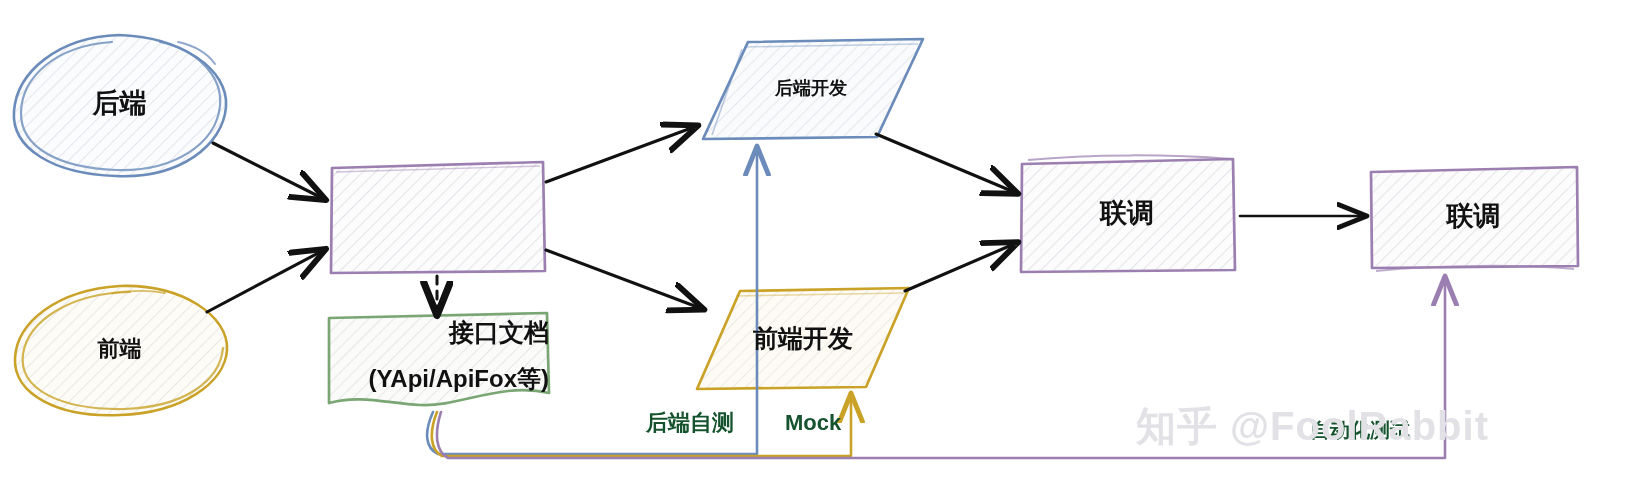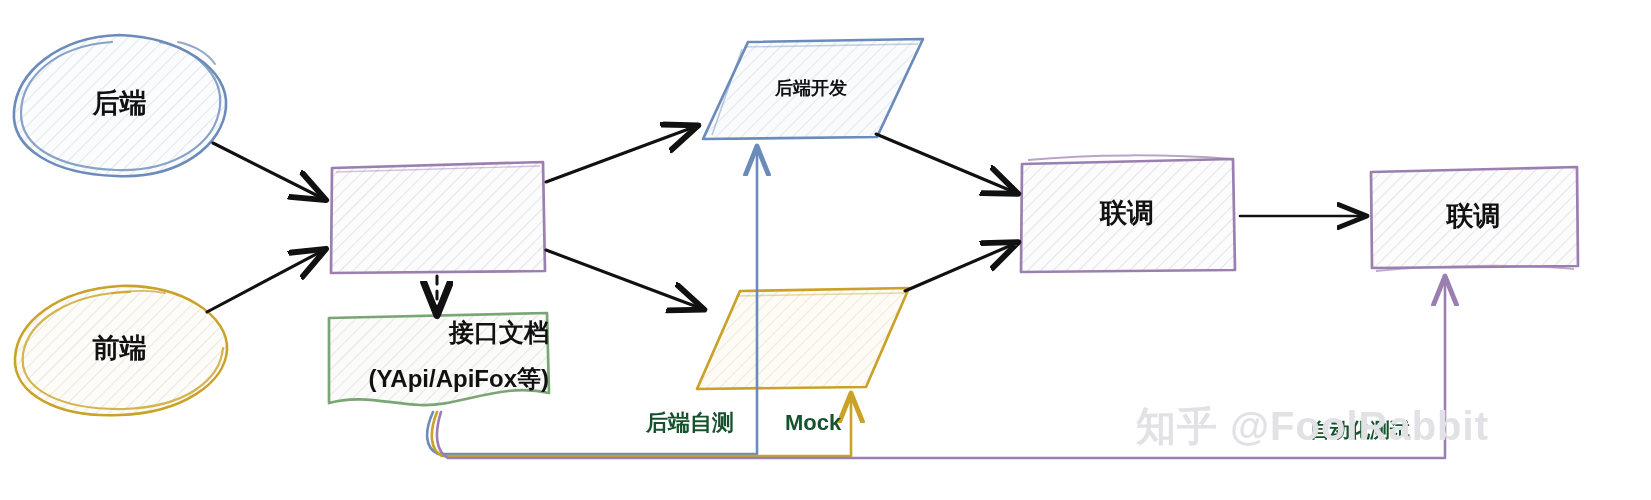--- a/index.html
+++ b/index.html
@@ -183,34 +183,37 @@
 
     <g>
       <path d="M441,400 C434,422 436,440 448,446 L1445,446 L1445,268" fill="none" stroke="#9b7fb0" stroke-width="2.6" stroke-linecap="round" stroke-linejoin="round" marker-end="url(#arrowPurple)"></path>
     </g>
   </svg>
 
   <div class="node-label" style="left:12px; top:22px; width:215px; height:140px; font-size:27px;">
     <span>后端</span>
   </div>
 
-  <div class="node-label" style="left:12px; top:272px; width:215px; height:130px; font-size:27px;">
+  <div class="node-label" style="left:12px; top:272px; width:215px; height:130px; font-size:22px;">
     <span>前端</span>
   </div>
 
 
   <div class="node-label" style="left:327px; top:300px; width:222px; height:86px; font-size:25px;align-items:flex-end;">
     <span>接口文档</span>
     <span style="font-size:24px; margin-top:18px;">(YApi/ApiFox等)</span>
   </div>
 
   <div class="node-label" style="left:702px; top:27px; width:218px; height:98px; font-size:18px;text-align:right;">
     <span>后端开发</span>
   </div>
 
+  <div class="node-label" style="left:697px; top:277px; width:212px; height:98px; font-size:25px;">
+    <span>前端开发</span>
+  </div>
 
   <div class="node-label" style="left:1021px; top:147px; width:212px; height:110px; font-size:27px;">
     <span>联调</span>
   </div>
 
   <div class="node-label" style="left:1369px; top:155px; width:209px; height:100px; font-size:27px;">
     <span>联调</span>
   </div>
 
   <div class="edge-label" style="left:646px; top:400px; font-size:22px;">后端自测</div>

